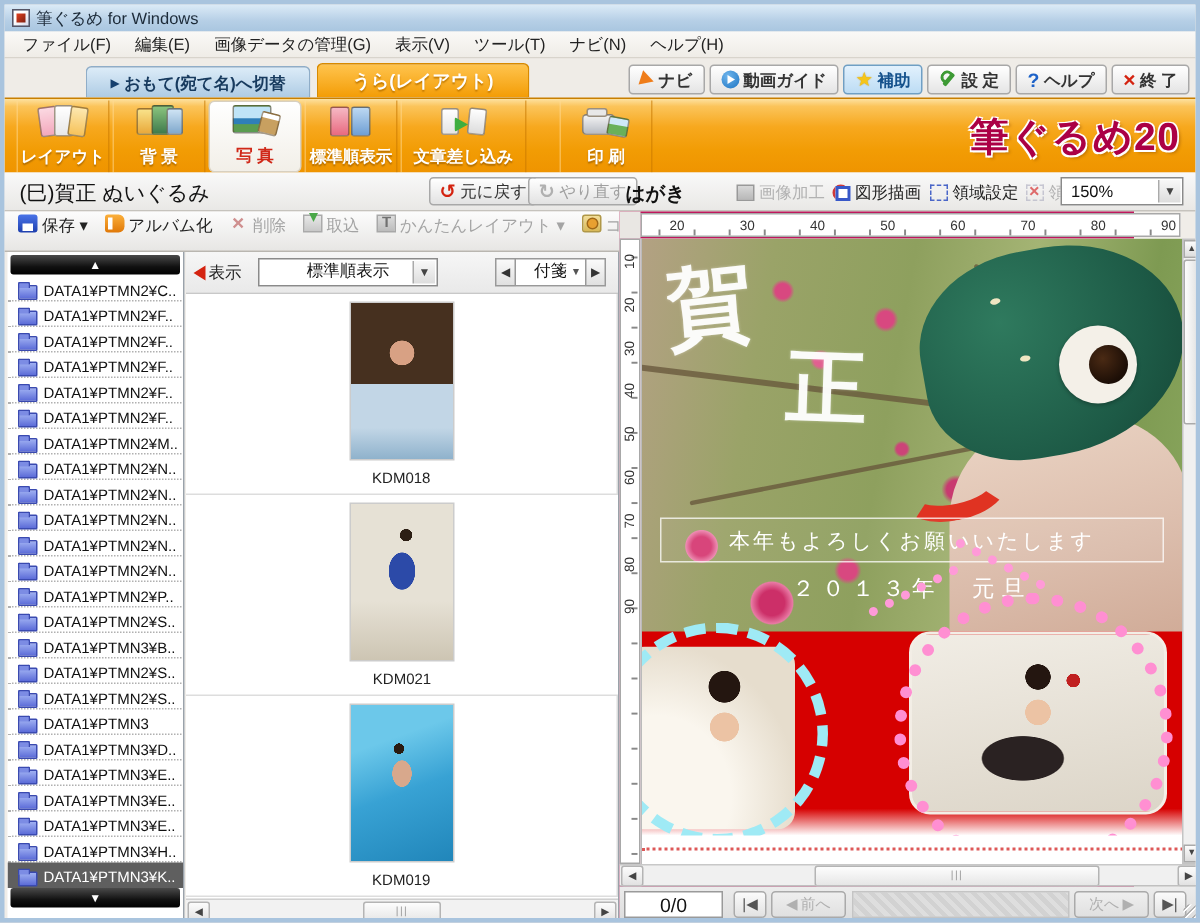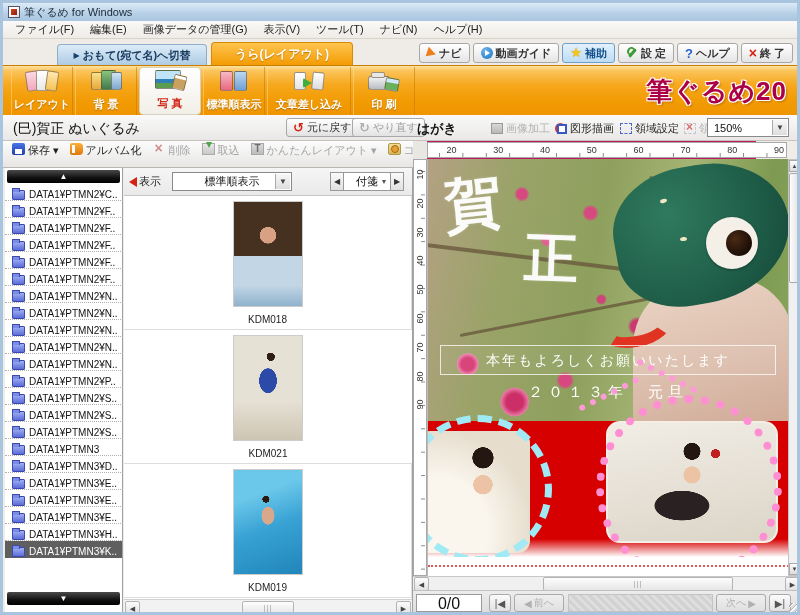--- a/index.html
+++ b/index.html
@@ -233,21 +233,21 @@
   .frame-right { left:168px; top:236px; width:186px; height:186px; border:8px dotted #ff8fd2; }
   .card-bottom { position:absolute; left:0; top:398px; width:361px; height:19px; background:#fff; }
   .cut-line { position:absolute; left:0; top:406px; width:361px; border-top:2px dotted #dd5858; }
 
   .vscroll { position:absolute; left:375px; top:18px; width:13px; height:417px; background:#f0f0f0; border:1px solid #c4c4c4; }
   .vs-btn { position:absolute; left:0; width:11px; height:12px; background:linear-gradient(#fcfcfc,#ddd); border:1px solid #aaa; font-size:6px; color:#444; text-align:center; line-height:11px; }
   .vs-up { top:0; } .vs-down { bottom:0; }
   .vs-thumb { position:absolute; left:0; top:13px; width:11px; height:110px; background:linear-gradient(90deg,#fdfdfd,#e0e0e0); border:1px solid #aaa; border-radius:2px; }
   .hscroll { position:absolute; left:0; top:435px; width:388px; height:14px; background:#f0f0f0; border-top:1px solid #c8c8c8; }
   .navbar { position:absolute; left:0; top:449px; width:388px; height:25px; background:linear-gradient(#ececec,#dcdcdc); border-top:1px solid #c0c0c0; }
-  .counter { position:absolute; left:3px; top:3px; width:66px; height:18px; background:#fff; border:1px solid #9a9a9a; font-size:16px; color:#111; text-align:center; line-height:17px; }
+  .counter { position:absolute; left:3px; top:3px; width:66px; height:18px; background:#fff; border:1px solid #9a9a9a; font-size:13px; color:#111; text-align:center; line-height:17px; }
   .nav-btn { position:absolute; top:3px; height:18px; border:1px solid #aaa; border-radius:3px; background:linear-gradient(#fbfbfb,#e2e2e2); font-size:10px; color:#555; display:flex; align-items:center; justify-content:center; gap:2px; padding:0 4px; }
   .nav-btn.disabled { color:#b0b0b0; background:linear-gradient(#efefef,#e0e0e0); }
   .nav-hatch { position:absolute; left:155px; top:3px; width:145px; height:18px;
     background:repeating-linear-gradient(45deg,#d2d2d2 0 3px,#dedede 3px 6px); border:1px solid #c4c4c4; }
   .grip { position:absolute; right:1px; bottom:1px; width:11px; height:11px;
     background:repeating-linear-gradient(135deg,rgba(0,0,0,0) 0 2px,#b0b0b0 2px 3px,#fff 3px 4px); }
 </style>
 </head>
 <body>
 
@@ -334,21 +334,21 @@
       <div class="mt-label">標準順表示</div>
     </div>
     <div class="mt-item" style="left:264px; width:84px;">
       <div class="mt-icon ic-text">
           <i></i>
           <i></i>
           <i></i>
         </div>
       <div class="mt-label">文章差し込み</div>
     </div>
-    <div class="mt-item" style="left:350px;text-align:right;">
+    <div class="mt-item" style="left:370px;text-align:right;">
       <div class="mt-icon ic-print">
           <i></i>
           <i></i>
           <i></i>
         </div>
       <div class="mt-label">印 刷</div>
     </div>
     <div class="logo">筆ぐるめ20</div>
   </div>
 
@@ -438,20 +438,24 @@
         <div class="f-item">
         <span class="f-icon"></span>
         <span class="f-label">DATA1¥PTMN2¥F..</span>
       </div>
         <div class="f-item">
         <span class="f-icon"></span>
         <span class="f-label">DATA1¥PTMN2¥F..</span>
       </div>
         <div class="f-item">
         <span class="f-icon"></span>
+        <span class="f-label">DATA1¥PTMN2¥M..</span>
+      </div>
+        <div class="f-item">
+        <span class="f-icon"></span>
         <span class="f-label">DATA1¥PTMN2¥N..</span>
       </div>
         <div class="f-item">
         <span class="f-icon"></span>
         <span class="f-label">DATA1¥PTMN2¥N..</span>
       </div>
         <div class="f-item">
         <span class="f-icon"></span>
         <span class="f-label">DATA1¥PTMN2¥N..</span>
       </div>
@@ -463,20 +467,24 @@
         <span class="f-icon"></span>
         <span class="f-label">DATA1¥PTMN2¥N..</span>
       </div>
         <div class="f-item">
         <span class="f-icon"></span>
         <span class="f-label">DATA1¥PTMN2¥P..</span>
       </div>
         <div class="f-item">
         <span class="f-icon"></span>
         <span class="f-label">DATA1¥PTMN2¥S..</span>
+      </div>
+        <div class="f-item">
+        <span class="f-icon"></span>
+        <span class="f-label">DATA1¥PTMN3¥B..</span>
       </div>
         <div class="f-item">
         <span class="f-icon"></span>
         <span class="f-label">DATA1¥PTMN2¥S..</span>
       </div>
         <div class="f-item">
         <span class="f-icon"></span>
         <span class="f-label">DATA1¥PTMN2¥S..</span>
       </div>
         <div class="f-item">

